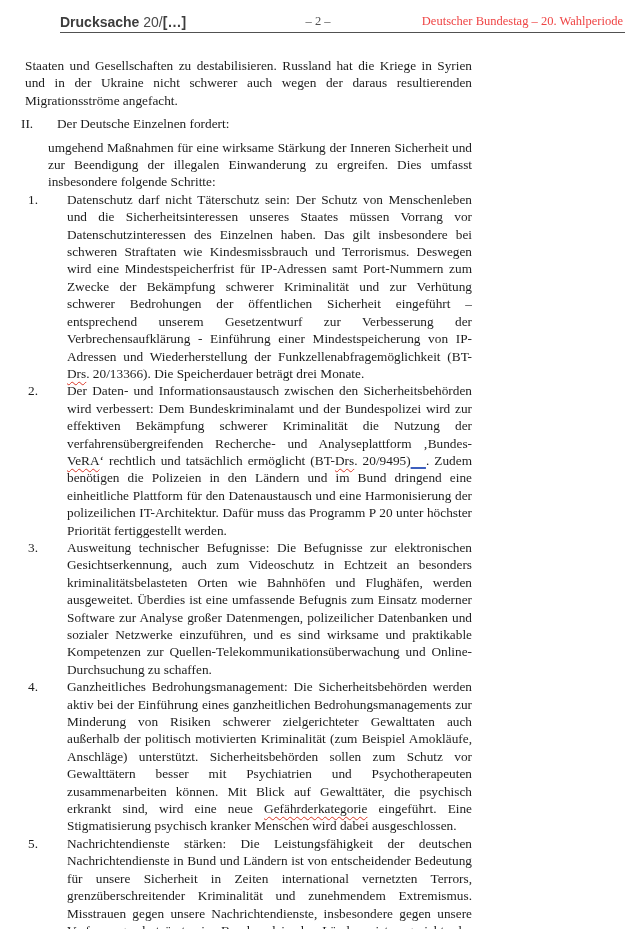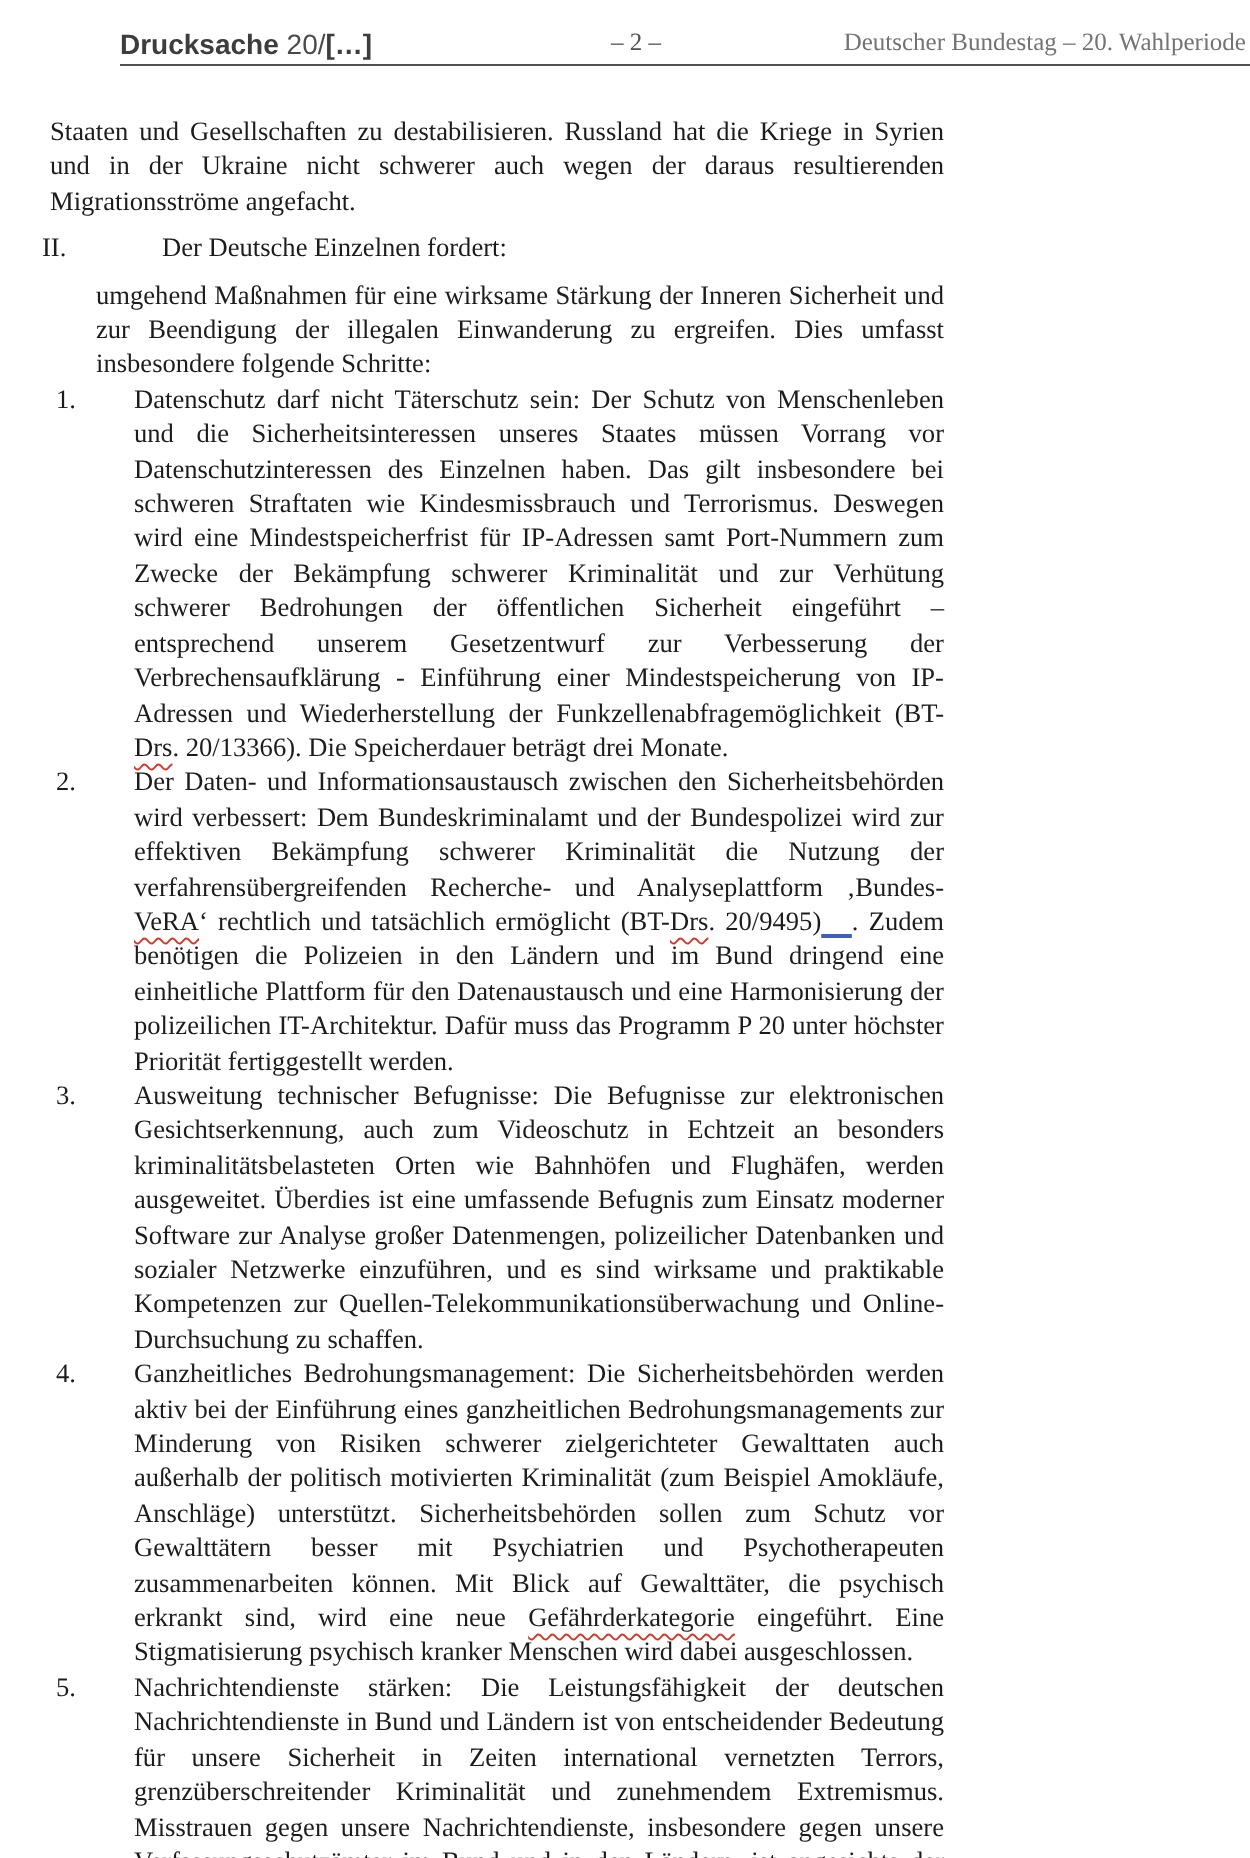--- a/index.html
+++ b/index.html
@@ -42,38 +42,38 @@
     bottom: 3px;
     font-size: 12.5px;
     color: #4f4f4f;
     white-space: nowrap;
   }
   .header-right {
     position: absolute;
     right: 2px;
     bottom: 3px;
     font-size: 12.5px;
-    color: #737373;
+    color: #ef4444;
     white-space: nowrap;
   }
 
   
   .docbody {
     position: absolute;
     left: 25px;
     top: 57px;
     width: 447px;
     font-size: 13.3px;
     line-height: 17.4px;
     text-align: justify;
   }
   .para { margin: 0; }
   .para.gap { margin-top: 6px; margin-left: 23px; }
 
-  .section-row { display: flex; margin-top: 6px; gap: 24px; }
+  .section-row { display: flex; margin-top: 6px; }
   .section-num { flex: none; width: 36px; margin-left: -4px; }
   .section-title { flex: 1; text-align: left; }
 
   .list { margin-top: 0; }
   .item { display: flex; }
   .item-num {
     flex: none;
     width: 23px;
     padding-left: 3px;
     box-sizing: content-box;

